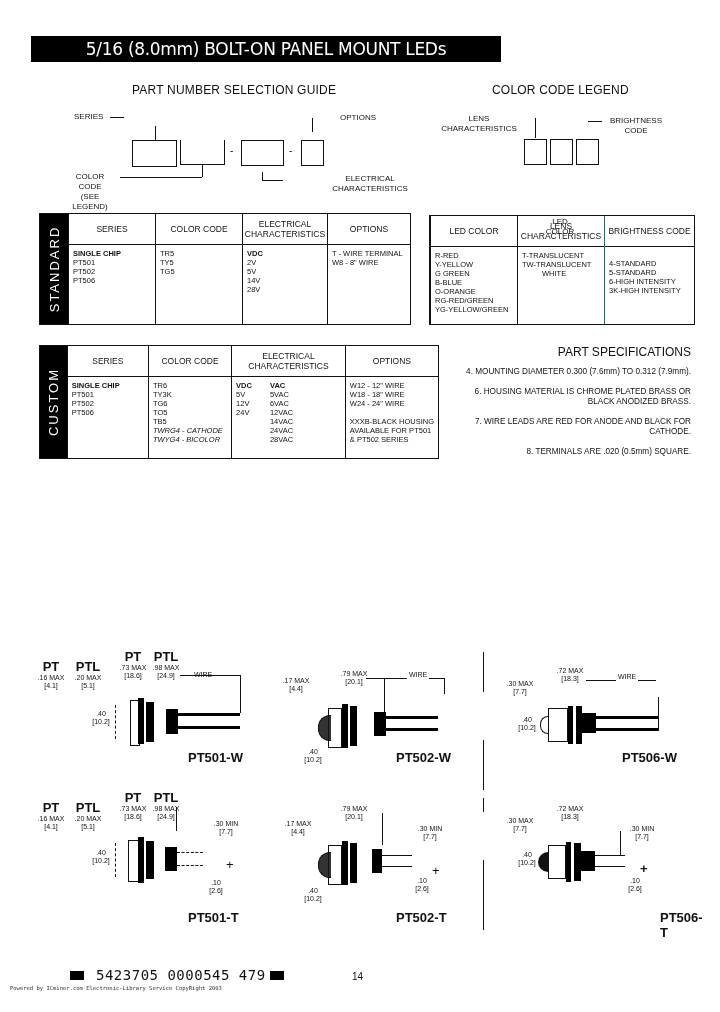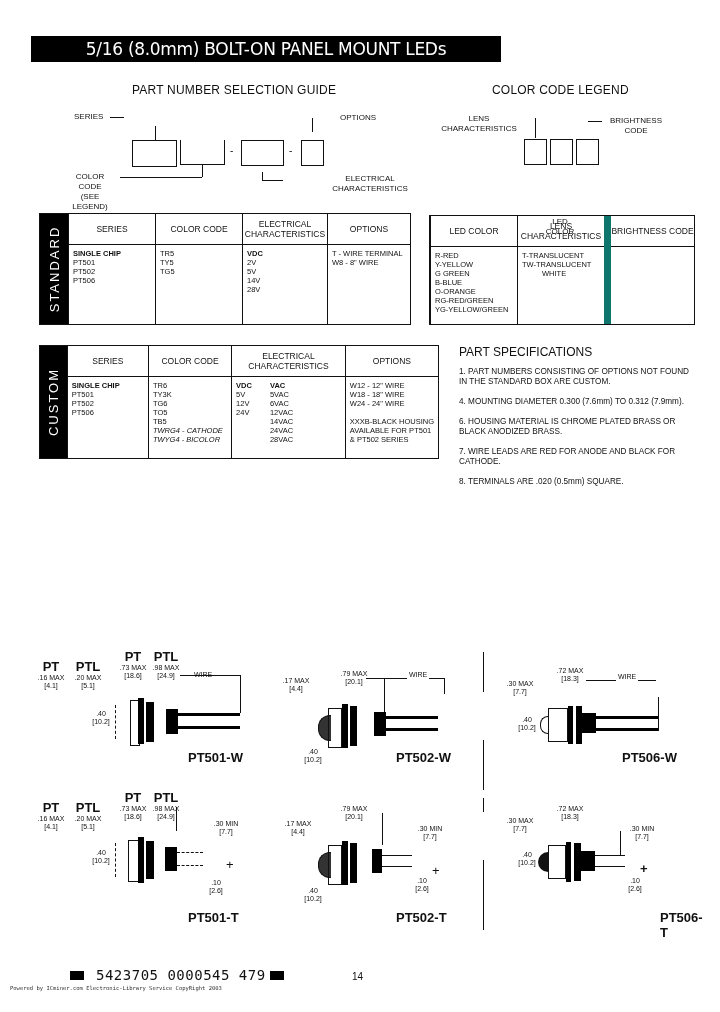--- a/index.html
+++ b/index.html
@@ -15,21 +15,21 @@
   .tbl-wrap { border:1px solid #111; display:flex; }
   .side-label { background:#000; color:#fff; width:28px; position:relative; }
   .side-label span { position:absolute; left:50%; top:50%; transform:translate(-50%,-50%) rotate(-90deg); white-space:nowrap; font-size:13px; letter-spacing:2px; }
   .col { border-left:1px solid #111; display:flex; flex-direction:column; }
   .col:first-of-type { border-left:none; }
   .col-head { height:30px; border-bottom:1px solid #111; display:flex; align-items:center; justify-content:center; text-align:center; font-size:8.5px; line-height:10px; }
   .col-body { padding:4px 4px; font-size:7.5px; line-height:9px; }
   .col-body div { white-space:nowrap; }
   .bold { font-weight:bold; }
   .ital { font-style:italic; }
-  .specs { font-size:8.2px; line-height:10px; }
+  .specs { font-size:8.2px; line-height:10px;text-align:right; }
   .specs p { margin:0 0 10px 0; }
   .specs-title { font-size:12px; margin-bottom:10px; }
   .diag-label { font-size:7px; line-height:8px; text-align:center; }
   .diag-big { font-weight:bold; font-size:13px; line-height:14px; }
   .model-name { font-weight:bold; font-size:13px; }
   .footer-code { font-family:"DejaVu Sans Mono", monospace; font-size:14px; letter-spacing:0.5px; }
   .footer-small { font-family:"DejaVu Sans Mono", monospace; font-size:5.5px; color:#333; }
   .blk { background:#000; }
 </style>
 </head>
@@ -135,22 +135,28 @@
     </div>
   </div>
   <div class="col" style="width:86px;">
     <div class="col-head">LENS CHARACTERISTICS</div>
     <div class="col-body">
       <div>T-TRANSLUCENT</div>
       <div>TW-TRANSLUCENT</div>
       <div style="padding-left:20px;">WHITE</div>
     </div>
   </div>
-  <div class="col" style="flex:1;border-left:7px solid #0f766e;gap:8px;">
+  <div class="col" style="flex:1;border-left:1px solid #0f766e;gap:8px;">
     <div class="col-head">BRIGHTNESS CODE</div>
+    <div class="col-body">
+      <div>4-STANDARD</div>
+      <div>5-STANDARD</div>
+      <div>6-HIGH INTENSITY</div>
+      <div>3K-HIGH INTENSITY</div>
+    </div>
   </div>
 </div>
 
 <div class="abs tbl-wrap" style="left:39px;top:345px;width:398px;height:112px;">
   <div class="side-label">
       <span>CUSTOM</span>
     </div>
   <div class="col" style="width:84px;">
     <div class="col-head">SERIES</div>
     <div class="col-body">
@@ -201,21 +207,20 @@
       <div style="height:9px;"></div>
       <div>XXXB-BLACK HOUSING</div>
       <div>AVAILABLE FOR PT501</div>
       <div>&amp; PT502 SERIES</div>
     </div>
   </div>
 </div>
 
 <div class="abs specs" style="left:459px;top:347px;width:232px;">
   <div class="specs-title">PART SPECIFICATIONS</div>
-  <p>1. PART NUMBERS CONSISTING OF OPTIONS NOT FOUND IN THE STANDARD BOX ARE CUSTOM.</p>
   <p>4. MOUNTING DIAMETER 0.300 (7.6mm) TO 0.312 (7.9mm).</p>
   <p>6. HOUSING MATERIAL IS CHROME PLATED BRASS OR BLACK ANODIZED BRASS.</p>
   <p>7. WIRE LEADS ARE RED FOR ANODE AND BLACK FOR CATHODE.</p>
   <p>8. TERMINALS ARE .020 (0.5mm) SQUARE.</p>
 </div>
 
 <div class="abs" style="left:30px;top:650px;width:225px;height:130px;">
   <div class="abs diag-label" style="left:6px;top:10px;width:30px;">
     <div class="diag-big">PT</div>
     <div>.16 MAX</div>

